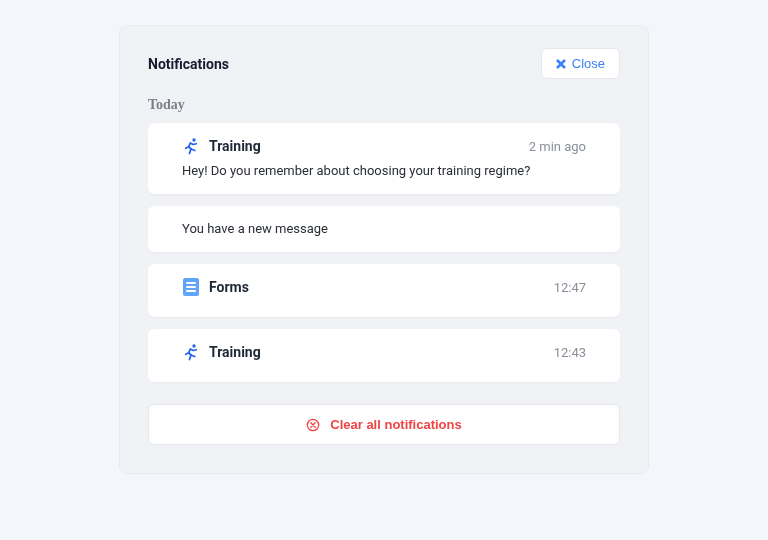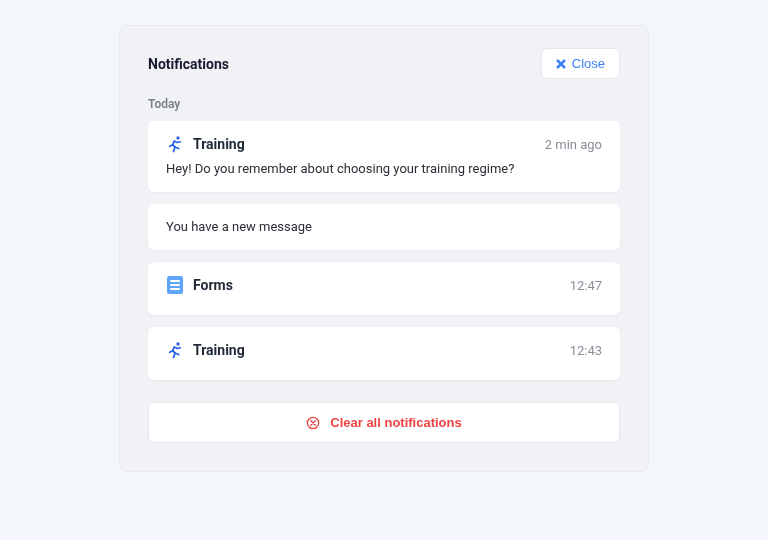--- a/index.html
+++ b/index.html
@@ -48,34 +48,35 @@
       font-size: 13px;
       font-weight: 500;
     }
     .close-btn svg {
       width: 10px;
       height: 10px;
       stroke: #3b82f6;
       stroke-width: 2.5;
     }
     .section-label {
-      font-size: 12px;
+      font-size: 14px;
       font-weight: 600;
       color: #7a7f8a;
       margin-bottom: 10px;
       margin-top: 14px;
+      font-family: Liberation Serif, serif;
     }
     .section-label:first-of-type {
       margin-top: 0;
     }
     .card {
       background: #fff;
       border-radius: 6px;
       box-shadow: 0 1px 2px rgba(0,0,0,0.04);
-      padding: 14px 18px;
+      padding: 14px 34px;
       margin-bottom: 12px;
     }
     .card-head {
       display: flex;
       align-items: center;
       gap: 9px;
       margin-bottom: 7px;
     }
     .card-title {
       font-size: 14px;

